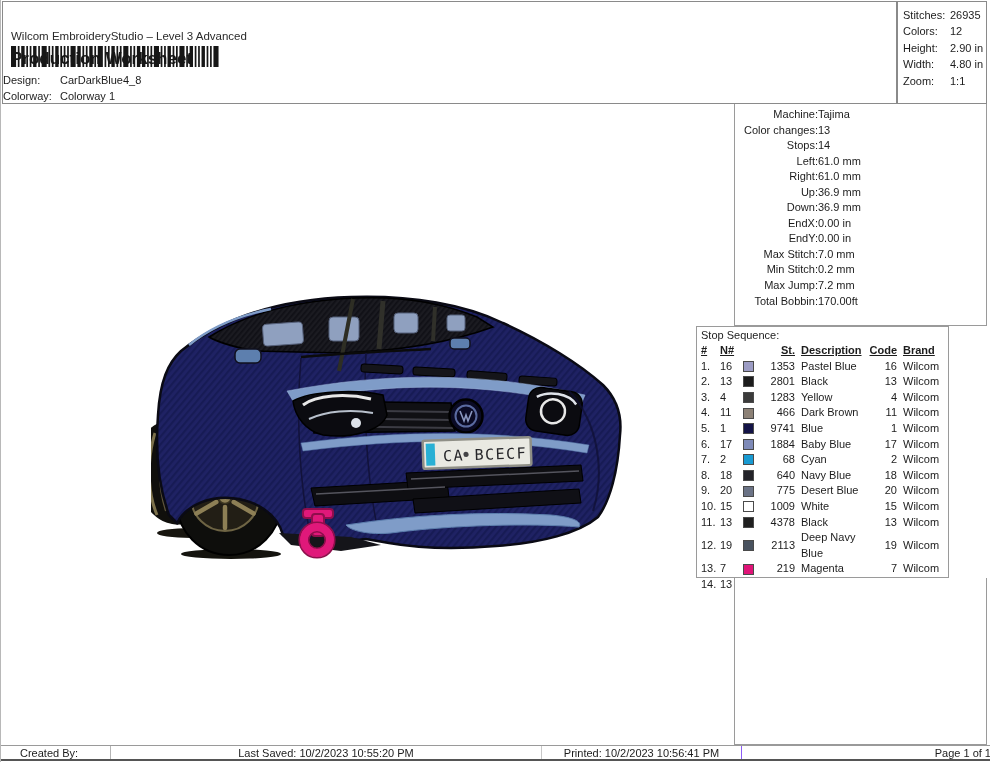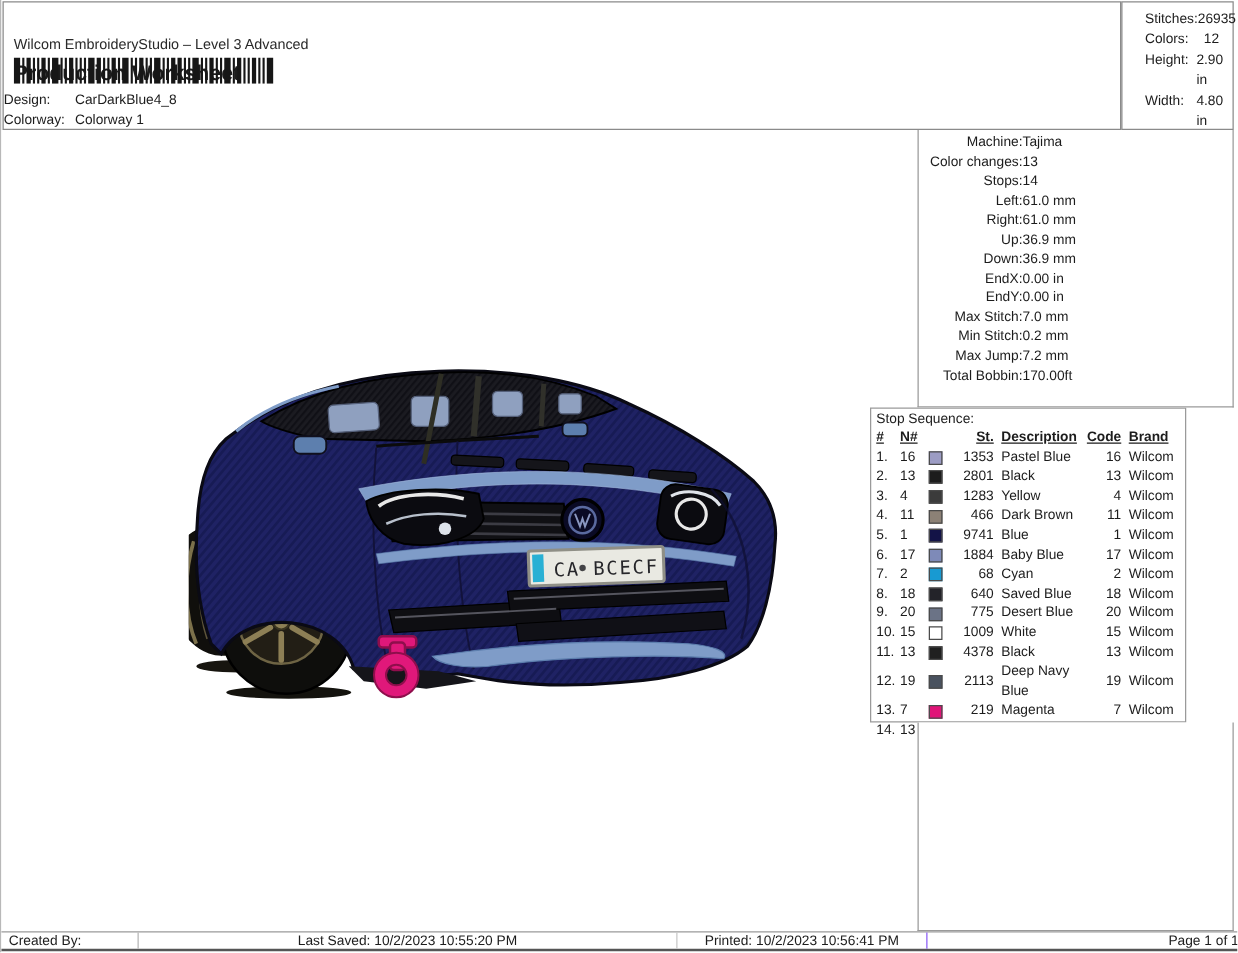--- a/index.html
+++ b/index.html
@@ -18,21 +18,21 @@
   }
   .title { position: absolute; left: 8px; top: 4px; font-size: 17px; font-weight: bold; margin-top: 43px; }
   .subtitle { position: absolute; left: 8px; top: 28px; font-size: 11.5px; color: #2a2a2a; }
   .barcode { position: absolute; left: 8px; top: 44px; width: 210px; height: 21px; }
   .hdr-row { position: absolute; left: 0; display: flex; }
   .hdr-row .lbl { width: 57px; }
   .row-design { top: 72px; }
   .row-colorway { top: 88px; }
   .hdr-right {
     position: absolute; left: 896px; top: 1px; width: 90px; height: 103px;
-    border: 1px solid #8a8a8a; border-left: 1px solid #8a8a8a; padding: 5px 0 0 18px;
+    border: 1px solid #8a8a8a; border-left: 1px solid #8a8a8a; padding: 5px 0 0 5px;
   }
   .sum-row { display: flex; line-height: 16.4px; }
   .sum-row .lbl { width: 47px; }
   
   .machine-box {
     position: absolute; left: 733px; top: 104px; width: 253px; height: 222px;
     border: 1px solid #9a9a9a; border-top: none; padding: 3px 0 0 4px; background:#fff;
   }
   .m-row { display: flex; line-height: 15.55px; text-align: right; }
   .m-row .lbl { width: 79px; }
@@ -58,21 +58,21 @@
     position: absolute; left: 0; top: 104px; width: 733px; height: 641px; background: #fff;
   }
   .car-wrap { position: absolute; left: 150px; top: 179px; width: 482px; height: 277px; }
   
   .footer {
     position: absolute; left: 0; top: 745px; width: 990px; height: 16px;
     border-top: 1px solid #9a9a9a; border-bottom: 2px solid #555;
     display: flex; align-items: center; background:#fff;
   }
   .f-cell { height: 100%; display: flex; align-items: center; }
-  .f-created { width: 110px; padding-left: 6px; border-right: 1px solid #b5b5b5; }
+  .f-created { width: 110px; padding-left: 19px; border-right: 1px solid #b5b5b5; }
   .f-saved { width: 430px; justify-content: center; }
   .f-printed { width: 200px; justify-content: center; border-left: 1px solid #c8c8c8; }
   .f-page { flex: 1; justify-content: flex-end; padding-right: 0; border-left: 1px solid #8b5cf6; }
 </style>
 </head>
 <body>
 
 <div class="page">
 
   <div class="hdr-left">
@@ -442,21 +442,21 @@
         <span class="ra">2</span>
         <span></span>
         <span>Wilcom</span>
       </div>
     <div class="seq-row">
         <span>8.</span>
         <span>18</span>
         <span class="swatch" style="background-color: rgb(35, 35, 41);"></span>
         <span class="ra">640</span>
         <span></span>
-        <span>Saved Blue</span>
+        <span>Navy Blue</span>
         <span class="ra">18</span>
         <span></span>
         <span>Wilcom</span>
       </div>
     <div class="seq-row">
         <span>9.</span>
         <span>20</span>
         <span class="swatch" style="background-color: rgb(107, 115, 134);"></span>
         <span class="ra">775</span>
         <span></span>

